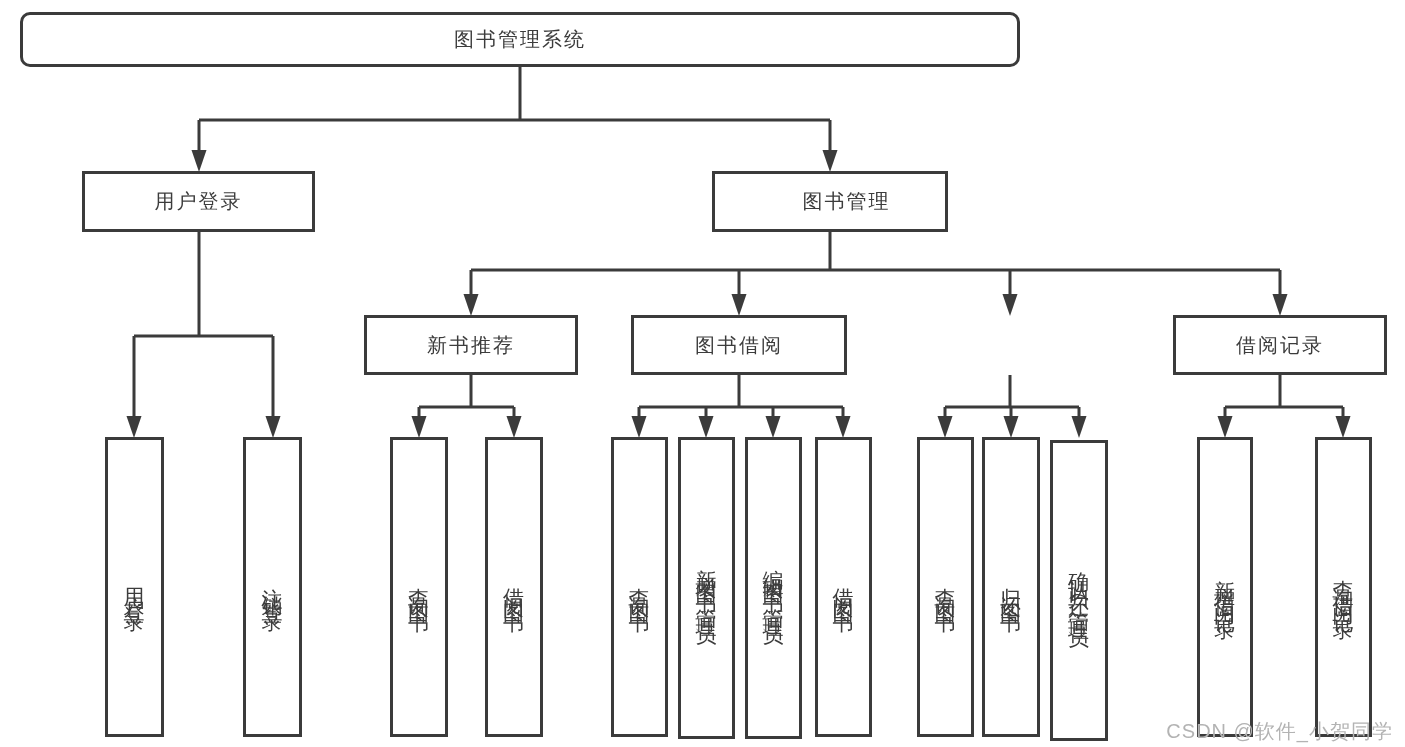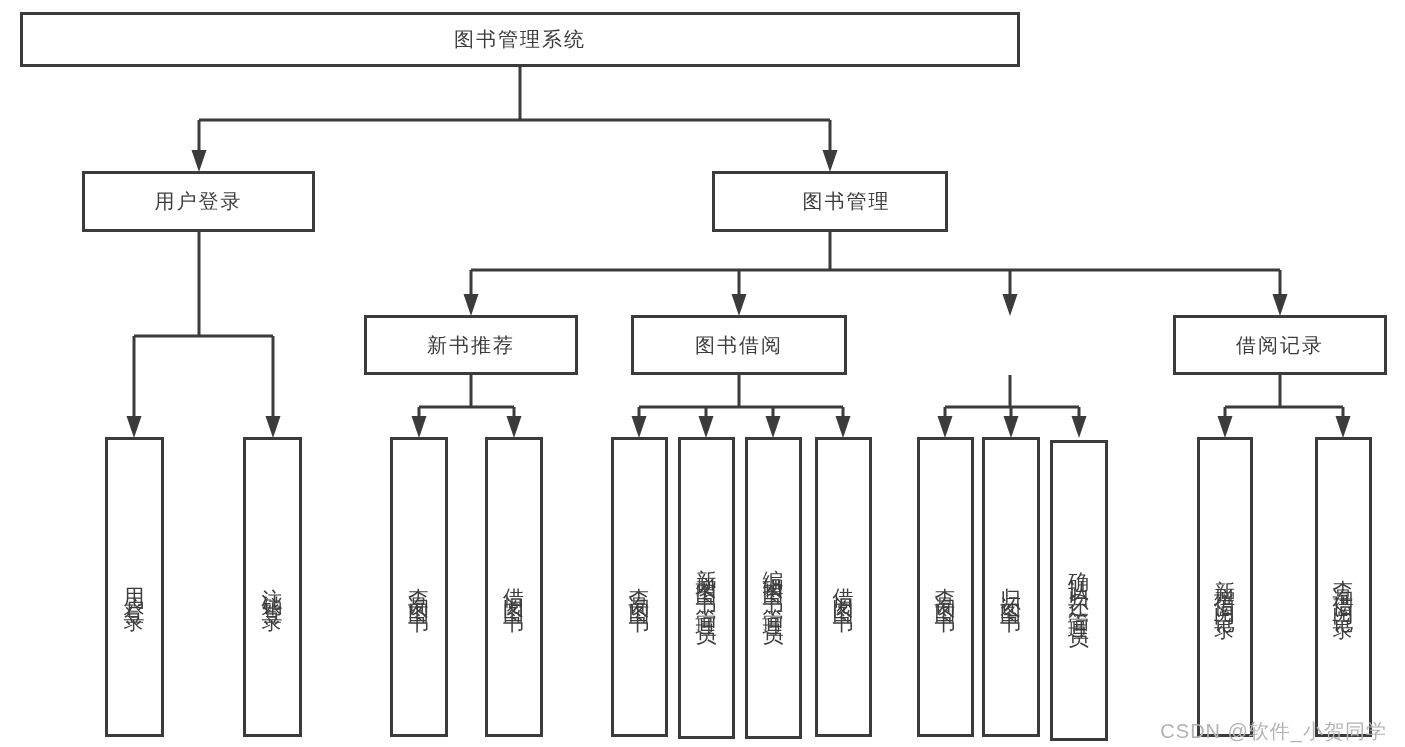--- a/index.html
+++ b/index.html
@@ -35,21 +35,21 @@
     display:flex;align-items:center;justify-content:center;
     writing-mode:vertical-rl;
     text-orientation:mixed;
     font-size:21px;
     letter-spacing:8px;
     color:var(--ink);
     line-height:1;
   }
   .watermark{
     position:absolute;
-    right:18px;bottom:2px;
+    right:12px;bottom:2px;
     font-size:20px;
     color:var(--wm);
     letter-spacing:1px;
     white-space:nowrap;
   }
 </style>
 </head>
 <body>
 
 <div id="canvas">
@@ -87,21 +87,21 @@
       <polygon points="765.5,416 780.5,416 773,438"></polygon>
       <polygon points="835.5,416 850.5,416 843,438"></polygon>
       <polygon points="937.5,416 952.5,416 945,438"></polygon>
       <polygon points="1003.5,416 1018.5,416 1011,438"></polygon>
       <polygon points="1071.5,416 1086.5,416 1079,438"></polygon>
       <polygon points="1217.5,416 1232.5,416 1225,438"></polygon>
       <polygon points="1335.5,416 1350.5,416 1343,438"></polygon>
     </g>
   </svg>
 
-  <div class="h-box" style="left:20px;top:12px;width:1000px;height:55px;">图书管理系统</div>
+  <div class="h-box" style="left:20px;top:12px;width:1000px;height:55px;border-radius:10px;">图书管理系统</div>
 
   <div class="h-box" style="left:82px;top:171px;width:233px;height:61px;">用户登录</div>
   <div class="h-box" style="left:712px;top:171px;width:236px;height:61px;padding-left:33px;">图书管理</div>
 
   <div class="h-box" style="left:631px;top:315px;width:216px;height:60px;">图书借阅</div>
   <div class="h-box" style="left:364px;top:315px;width:214px;height:60px;">新书推荐</div>
   <div class="h-box" style="left:1173px;top:315px;width:214px;height:60px;">借阅记录</div>
 
   <div class="v-box" style="left:105px;top:437px;width:59px;height:300px;">用户登录</div>
   <div class="v-box" style="left:243px;top:437px;width:59px;height:300px;">注销登录</div>

